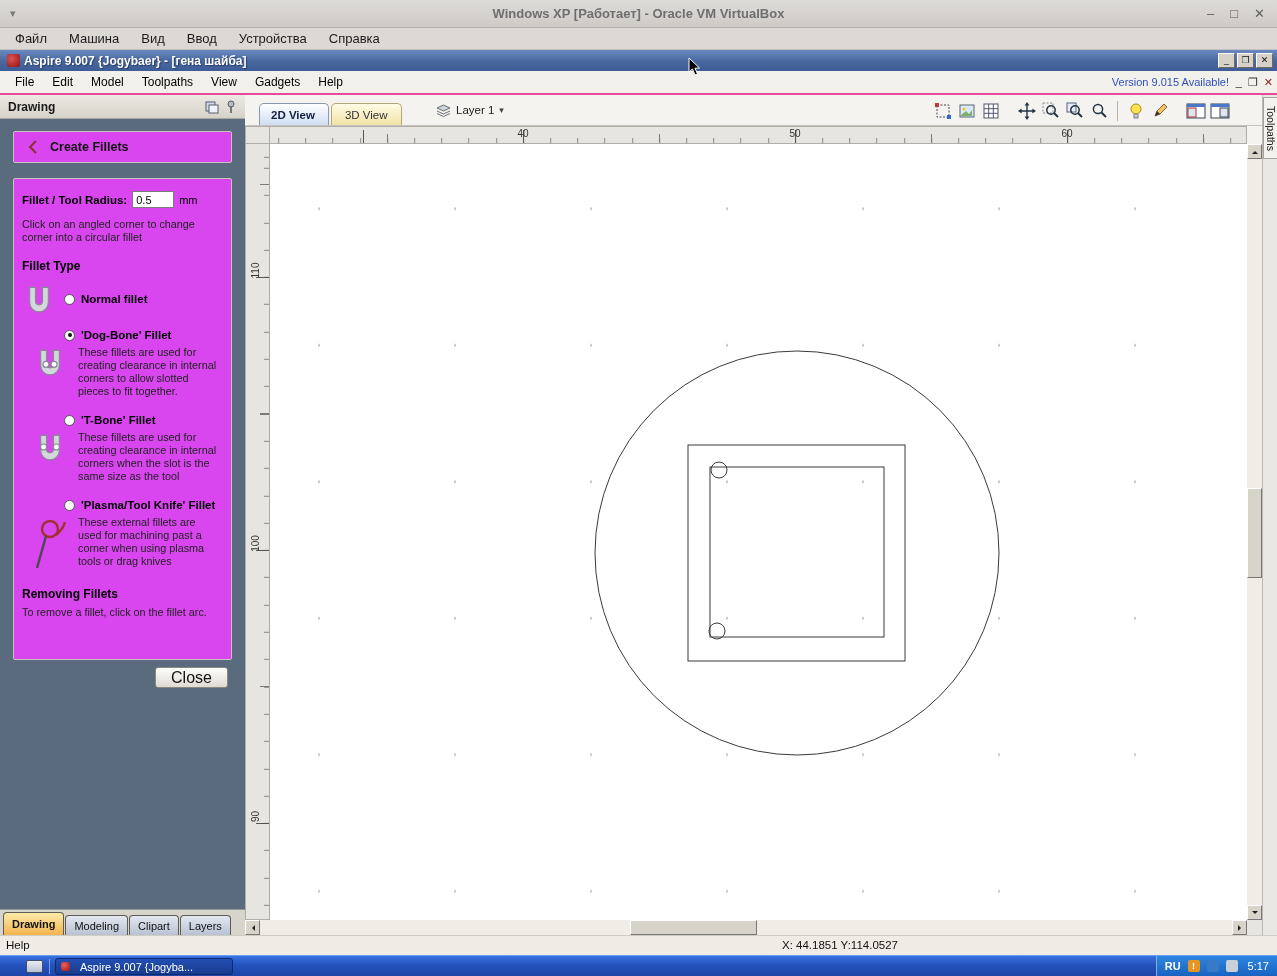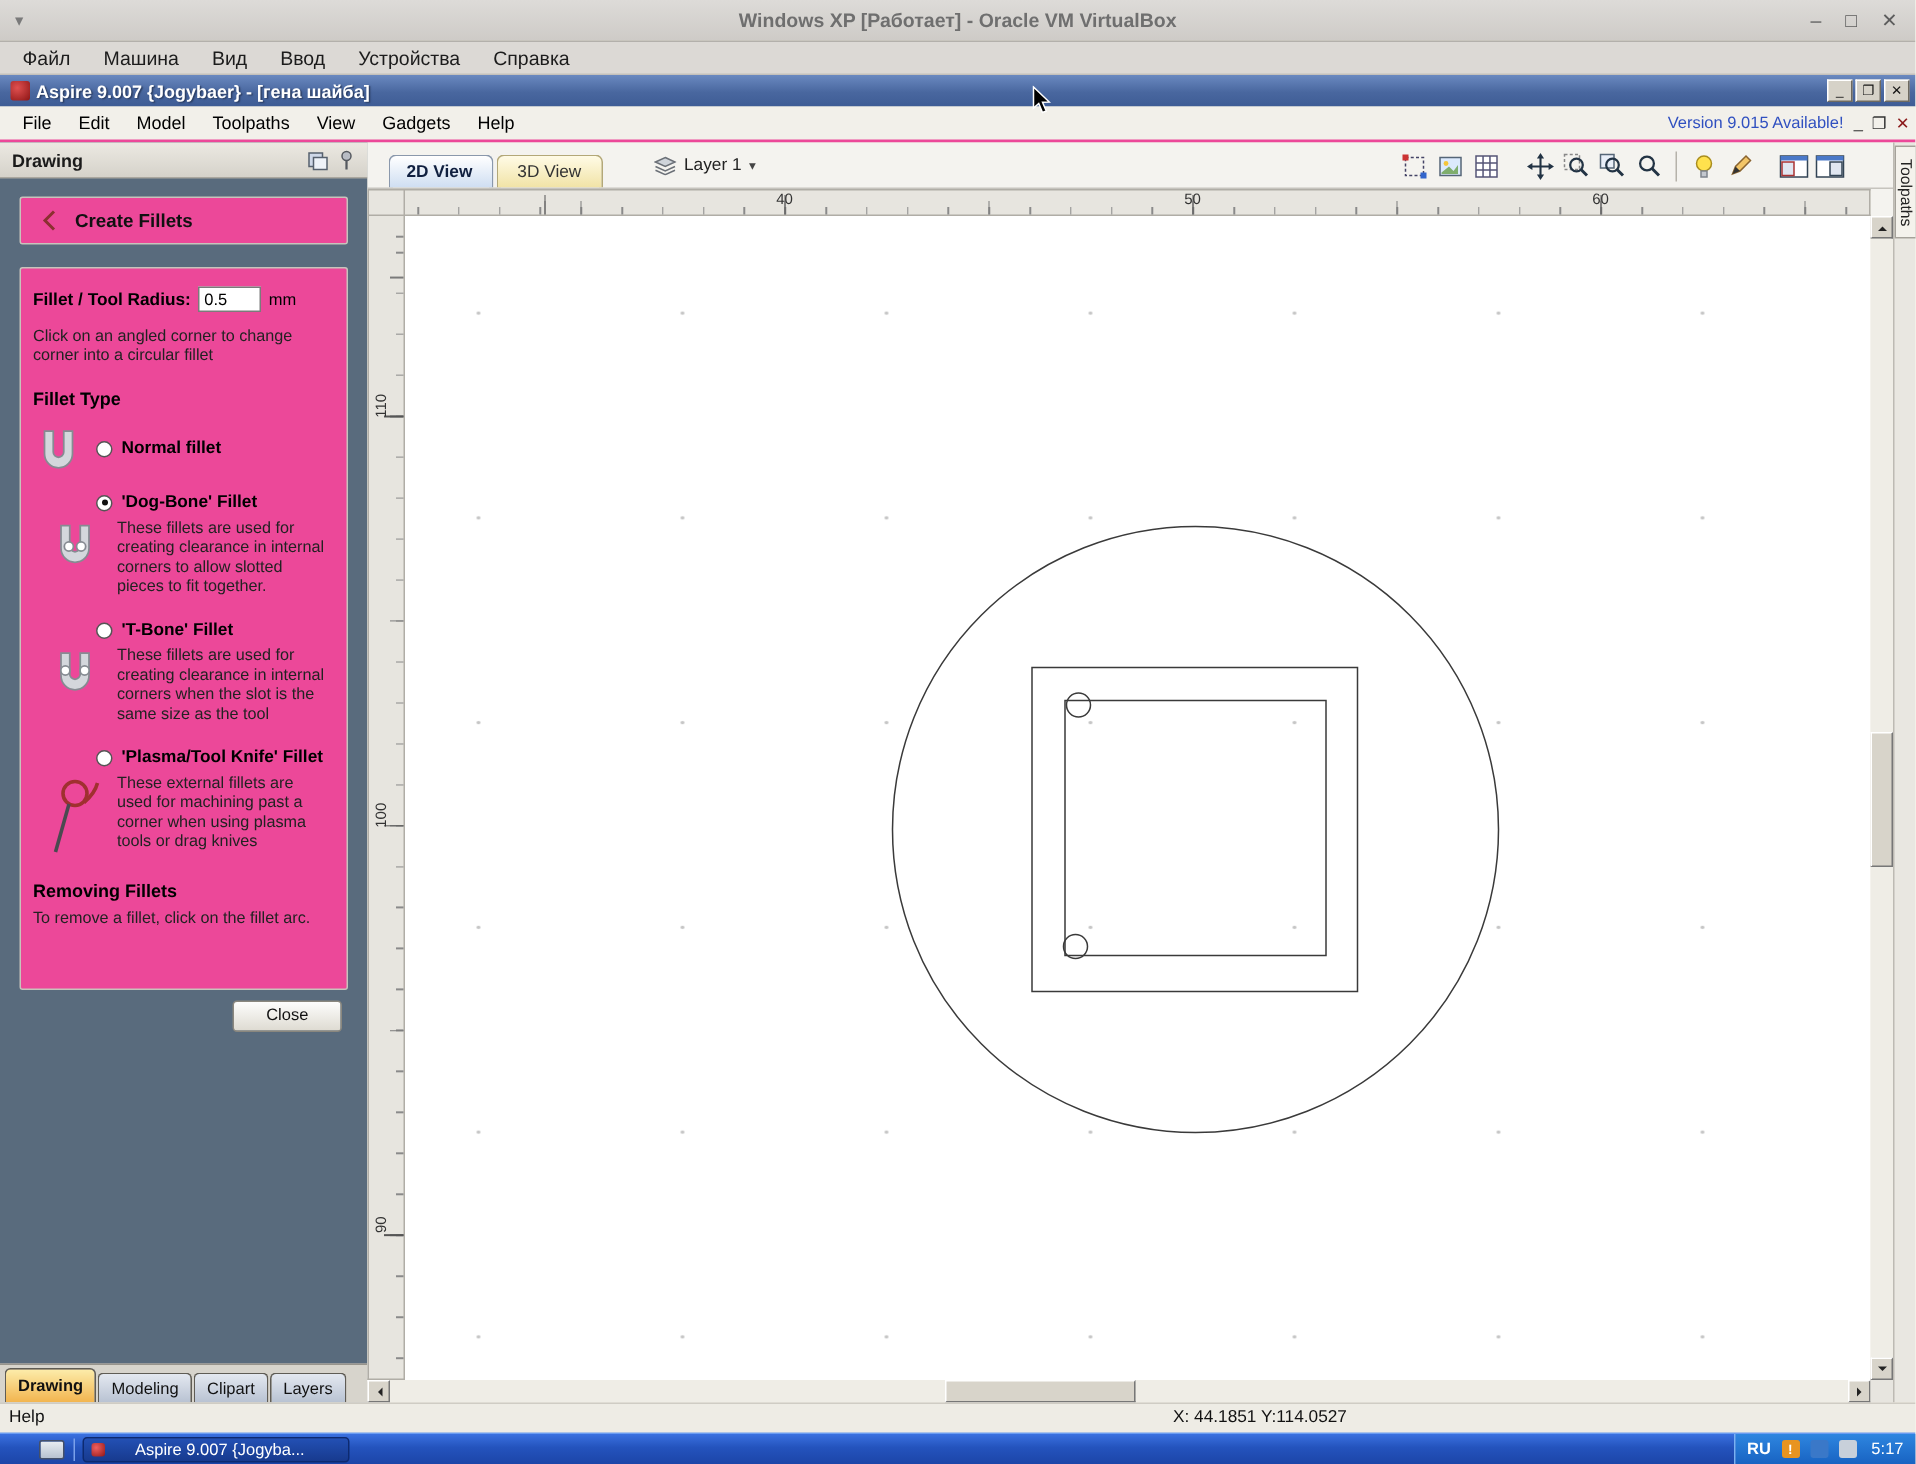--- a/index.html
+++ b/index.html
@@ -41,21 +41,21 @@
   .mdi-btns .close { color:#8b1a1a; font-weight:bold; }
 
   
   #side { left:0; top:95px; width:245px; height:840px; background:#596b7d; }
   #side-header { left:0; top:0; right:0; height:24px;
     background:linear-gradient(#ece9e2,#d5d2ca); border-bottom:1px solid #aaa79f;
     display:flex; align-items:center; padding:0 8px; }
   #side-header .title { font-weight:bold; font-size:12px; color:#1a1a1a; flex:1; }
   #side-header svg { margin-left:6px; }
 
-  .card { background:#ec4899; border:1px solid #c7c4bc; border-radius:2px; }
+  .card { background:#d946ef; border:1px solid #c7c4bc; border-radius:2px; }
   #cf-header { left:13px; top:36px; width:219px; height:32px; display:flex; align-items:center; }
   #cf-header .chev { margin:0 12px 0 14px; }
   #cf-header .t { font-weight:bold; font-size:12.5px; color:#111; }
 
   #cf-card { left:13px; top:83px; width:219px; height:482px; padding:12px 8px 0 8px; overflow:hidden; }
   .radius-row { display:flex; align-items:center; gap:5px; }
   .radius-row .lbl { font-weight:bold; font-size:11.5px; }
   .radius-row input { width:42px; height:17px; border:1px solid #7b7b7b; font-size:11px; padding:0 3px;
     font-family:"Liberation Sans",sans-serif; }
   .radius-row .unit { font-size:11px; }
@@ -71,21 +71,21 @@
   .radio.checked::after { content:""; position:absolute; left:2.5px; top:2.5px; width:4px; height:4px;
     border-radius:50%; background:#111; }
   .opt-label { font-weight:bold; font-size:11.5px; }
   .opt-block { margin-top:16px; }
   .desc-row { display:flex; margin-top:5px; }
   .desc-row .ico { width:56px; display:flex; justify-content:center; align-items:flex-start; padding-top:2px; }
   .desc { font-size:10.8px; color:#222; line-height:13px; width:142px; }
 
   #close-btn { top:572px; right:17px; width:73px; height:21px;
     background:linear-gradient(#fdfdfc,#dedbd2); border:1px solid #8a877e; border-radius:3px;
-    font-size:11px; text-align:center; line-height:19px; color:#111; }
+    font-size:16px; text-align:center; line-height:19px; color:#111; }
 
   #side-tabs { left:0; right:0; bottom:0; height:26px; background:#d7d4cc; border-top:1px solid #97948c;
     display:flex; align-items:flex-end; padding:0 0 0 3px; }
   .ptab { height:20px; padding:0 8px; font-size:11px; display:flex; align-items:center;
     border:1px solid #5f5c55; border-bottom:none; border-radius:4px 4px 0 0; margin-right:1px;
     background:linear-gradient(#e3e8f0,#b8c2d2); color:#111; }
   .ptab.active { height:23px; background:linear-gradient(#fcecaa,#f2b44e); font-weight:bold; }
 
   
   #canvas-region { left:245px; top:95px; right:15px; bottom:41px; background:#f4f3ef; }
@@ -160,21 +160,21 @@
   #status-coords { position:absolute; left:782px; top:3px; font-size:11.5px; color:#111; }
 
   
   #taskbar { left:0; right:0; bottom:0; height:21px;
     background:linear-gradient(#3a71e0,#2453bd 45%,#1c45a8); border-top:1px solid #6a9cf2; }
   #ql-icon { position:absolute; left:26px; top:4px; width:17px; height:13px;
     background:linear-gradient(#e8ecf2,#b8c2d0); border:1px solid #44506a; border-radius:2px; }
   #ql-sep { position:absolute; left:49px; top:3px; width:1px; height:15px; background:#7aa0ea; }
   #task-btn { position:absolute; left:55px; top:2px; width:178px; height:17px;
     background:linear-gradient(#2350b4,#173a8e); border:1px solid #0d2a70; border-radius:3px;
-    display:flex; align-items:center; gap:20px; padding:0 5px; }
+    display:flex; align-items:center; gap:10px; padding:0 5px; }
   #task-btn .ic { width:9px; height:9px; background:radial-gradient(circle at 35% 35%,#f06060,#911616); border-radius:2px; }
   #task-btn .t { color:#fff; font-size:11px; white-space:nowrap; overflow:hidden; }
   #tray { position:absolute; right:0; top:0; bottom:0; display:flex; align-items:center; gap:7px; padding:0 8px;
     background:linear-gradient(#2e86e0,#1863c2); border-left:1px solid #79b2f2; }
   #tray .lang { color:#fff; font-size:11px; font-weight:bold; }
   .tray-ic { width:12px; height:12px; border-radius:2px; }
   #tray .clock { color:#fff; font-size:11px; margin-left:3px; }
 
   
   #cursor { left:688px; top:57px; z-index:99; pointer-events:none; }

